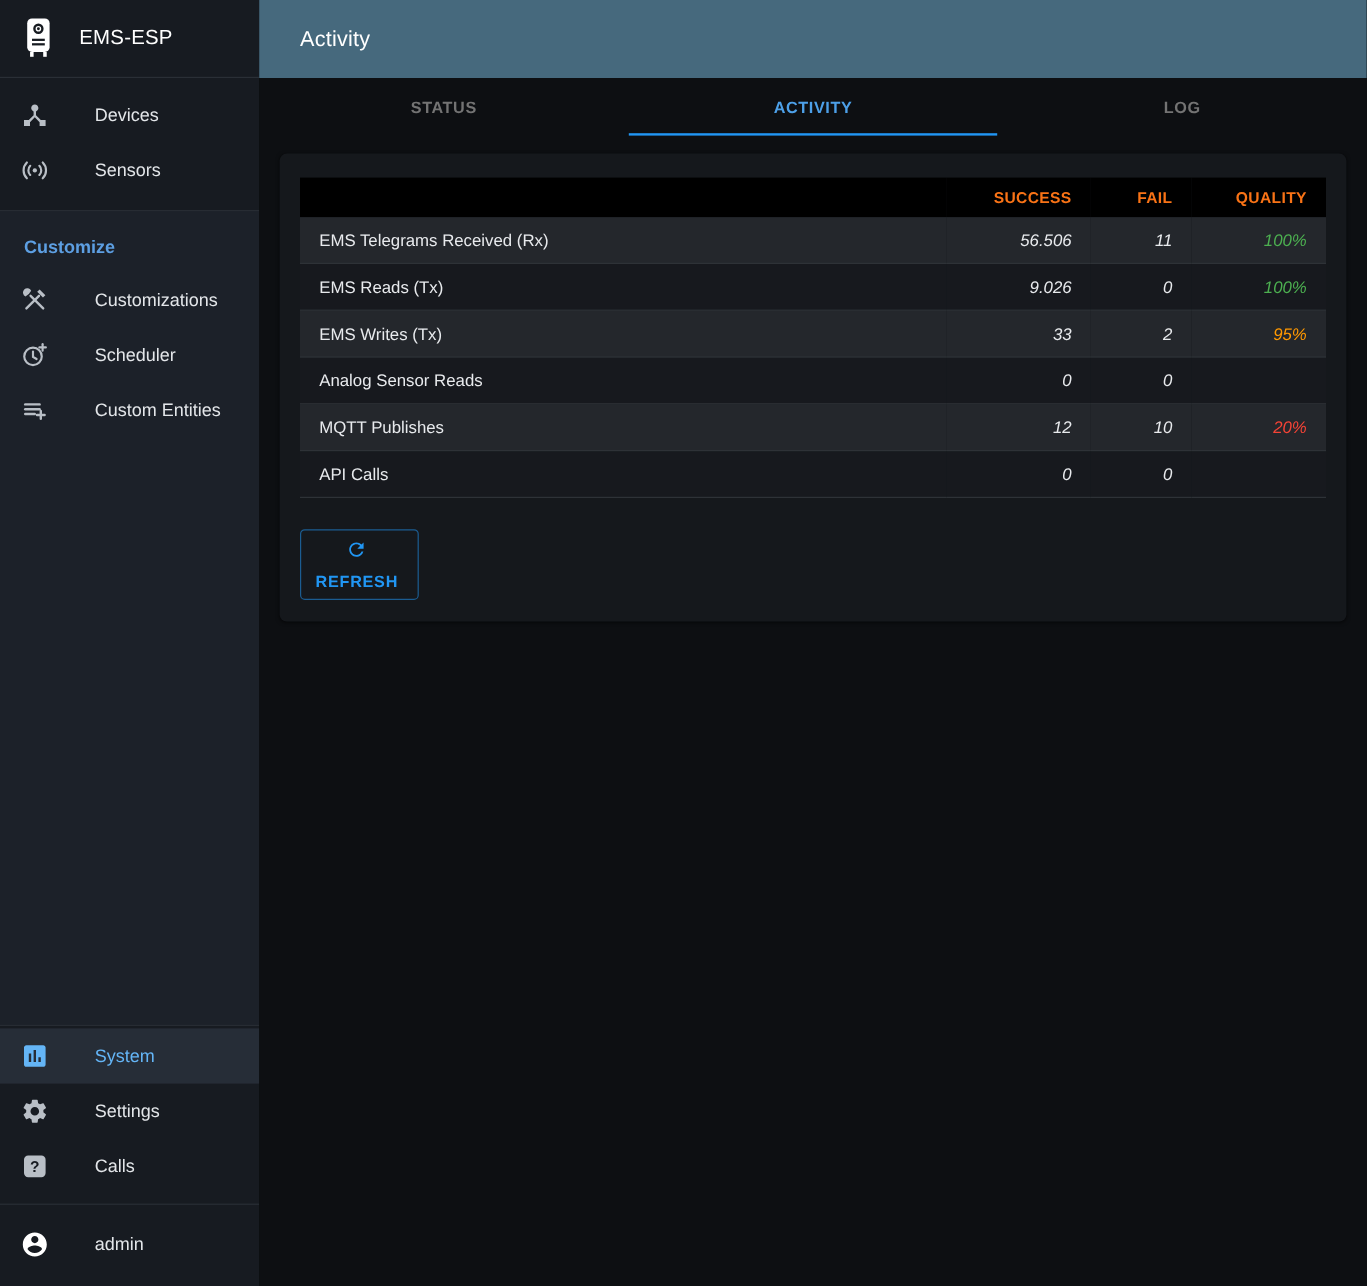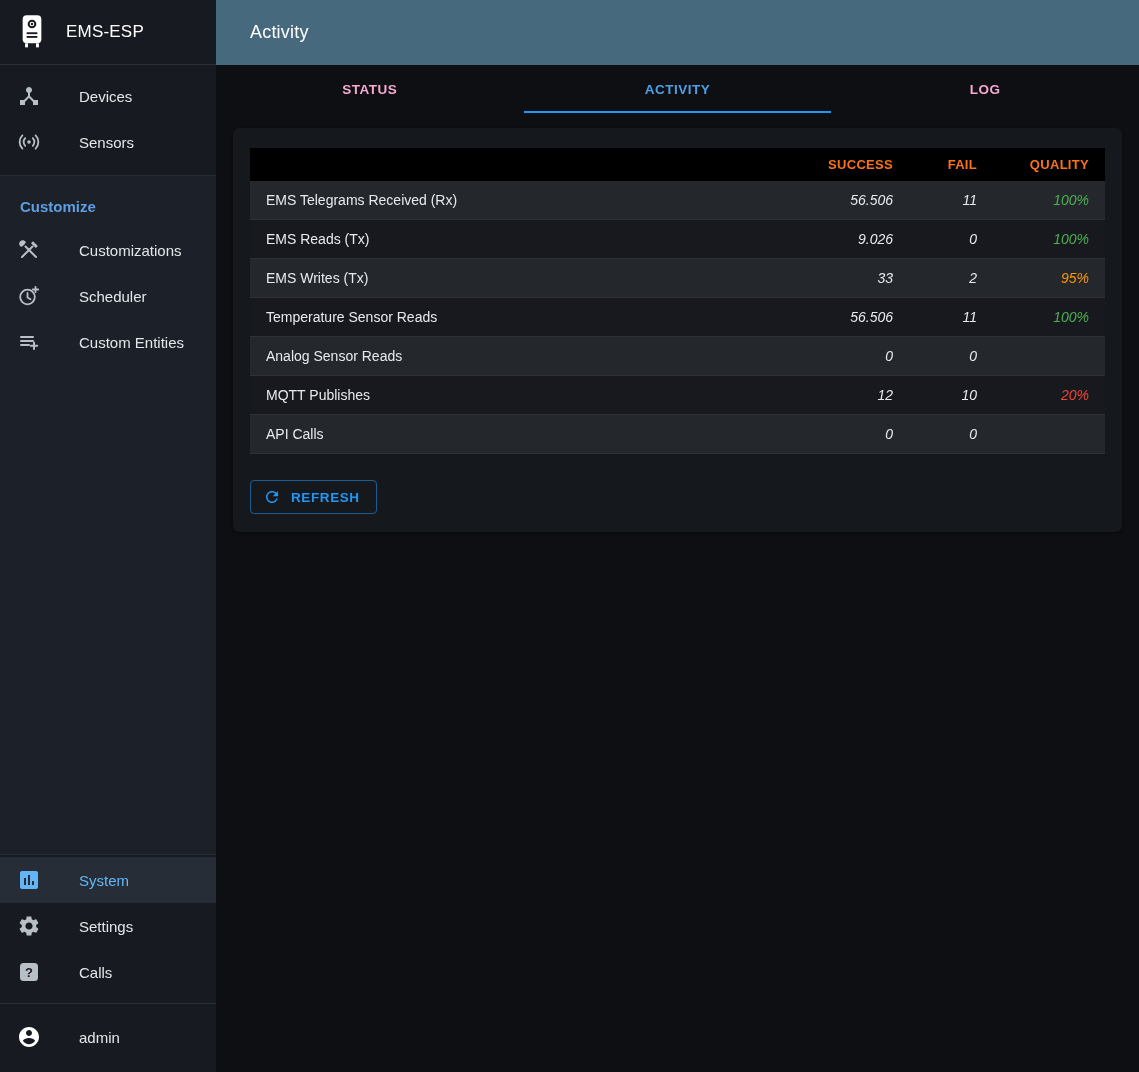--- a/index.html
+++ b/index.html
@@ -46,21 +46,21 @@
   
   .main { flex:1; display:flex; flex-direction:column; background:#0d0f12; min-width:0; }
   .appbar {
     height:65px; min-height:65px; display:flex; align-items:center;
     padding-left:34px; color:#ffffff; font-size:18px; letter-spacing:0.2px;
     background:#46697d;
   }
   .tabs { height:48px; min-height:48px; display:flex; }
   .tab {
     flex:1; position:relative; display:flex; align-items:center; justify-content:center;
-    font-size:13.5px; font-weight:600; letter-spacing:0.5px; color:#f9a8d4; cursor:pointer;
+    font-size:13.5px; font-weight:600; letter-spacing:0.5px; color:#737373; cursor:pointer;
     text-transform:uppercase;
   }
   .tab.active { color:#4da0e8; }
   .tab.active::after {
     content:""; position:absolute; left:0; right:0; bottom:0; height:2px; background:#2196f3;
   }
 
   .card {
     margin:15px 17px 0 17px; background:#15181c; border-radius:6px;
     padding:20px 17px 18px 17px;
@@ -80,21 +80,21 @@
   table.activity col.c-fail { width:84px; }
   table.activity col.c-quality { width:112px; }
   table.activity tbody tr:nth-child(odd) { background:#24272c; }
   table.activity tbody tr:nth-child(even) { background:#17191e; }
 
   .refresh-btn {
     margin-top:26px; display:inline-flex; align-items:center; gap:10px;
     background:transparent; border:1px solid rgba(33,150,243,0.55); border-radius:4px;
     color:#2196f3; font-family:"Liberation Sans", sans-serif;
     font-size:13.5px; font-weight:600; letter-spacing:0.6px;
-    padding:7px 16px 7px 12px; cursor:pointer; text-transform:uppercase;
+    padding:7px 16px 7px 12px; cursor:pointer; text-transform:uppercase;flex-direction:column;
   }
   .refresh-btn svg { width:18px; height:18px; }
 </style>
 </head>
 <body>
 
 <div class="app">
 
   <aside class="sidebar">
 
@@ -264,26 +264,20 @@
             <td class="num">0</td>
             <td class="num" style="color: rgb(76, 175, 80);">100%</td>
           </tr>
           <tr>
             <td>EMS Writes (Tx)</td>
             <td class="num">33</td>
             <td class="num">2</td>
             <td class="num" style="color: rgb(255, 152, 0);">95%</td>
           </tr>
           <tr>
-            <td>Temperature Sensor Reads</td>
-            <td class="num">56.506</td>
-            <td class="num">11</td>
-            <td class="num" style="color: rgb(76, 175, 80);">100%</td>
-          </tr>
-          <tr>
             <td>Analog Sensor Reads</td>
             <td class="num">0</td>
             <td class="num">0</td>
             <td class="num"></td>
           </tr>
           <tr>
             <td>MQTT Publishes</td>
             <td class="num">12</td>
             <td class="num">10</td>
             <td class="num" style="color: rgb(244, 67, 54);">20%</td>

